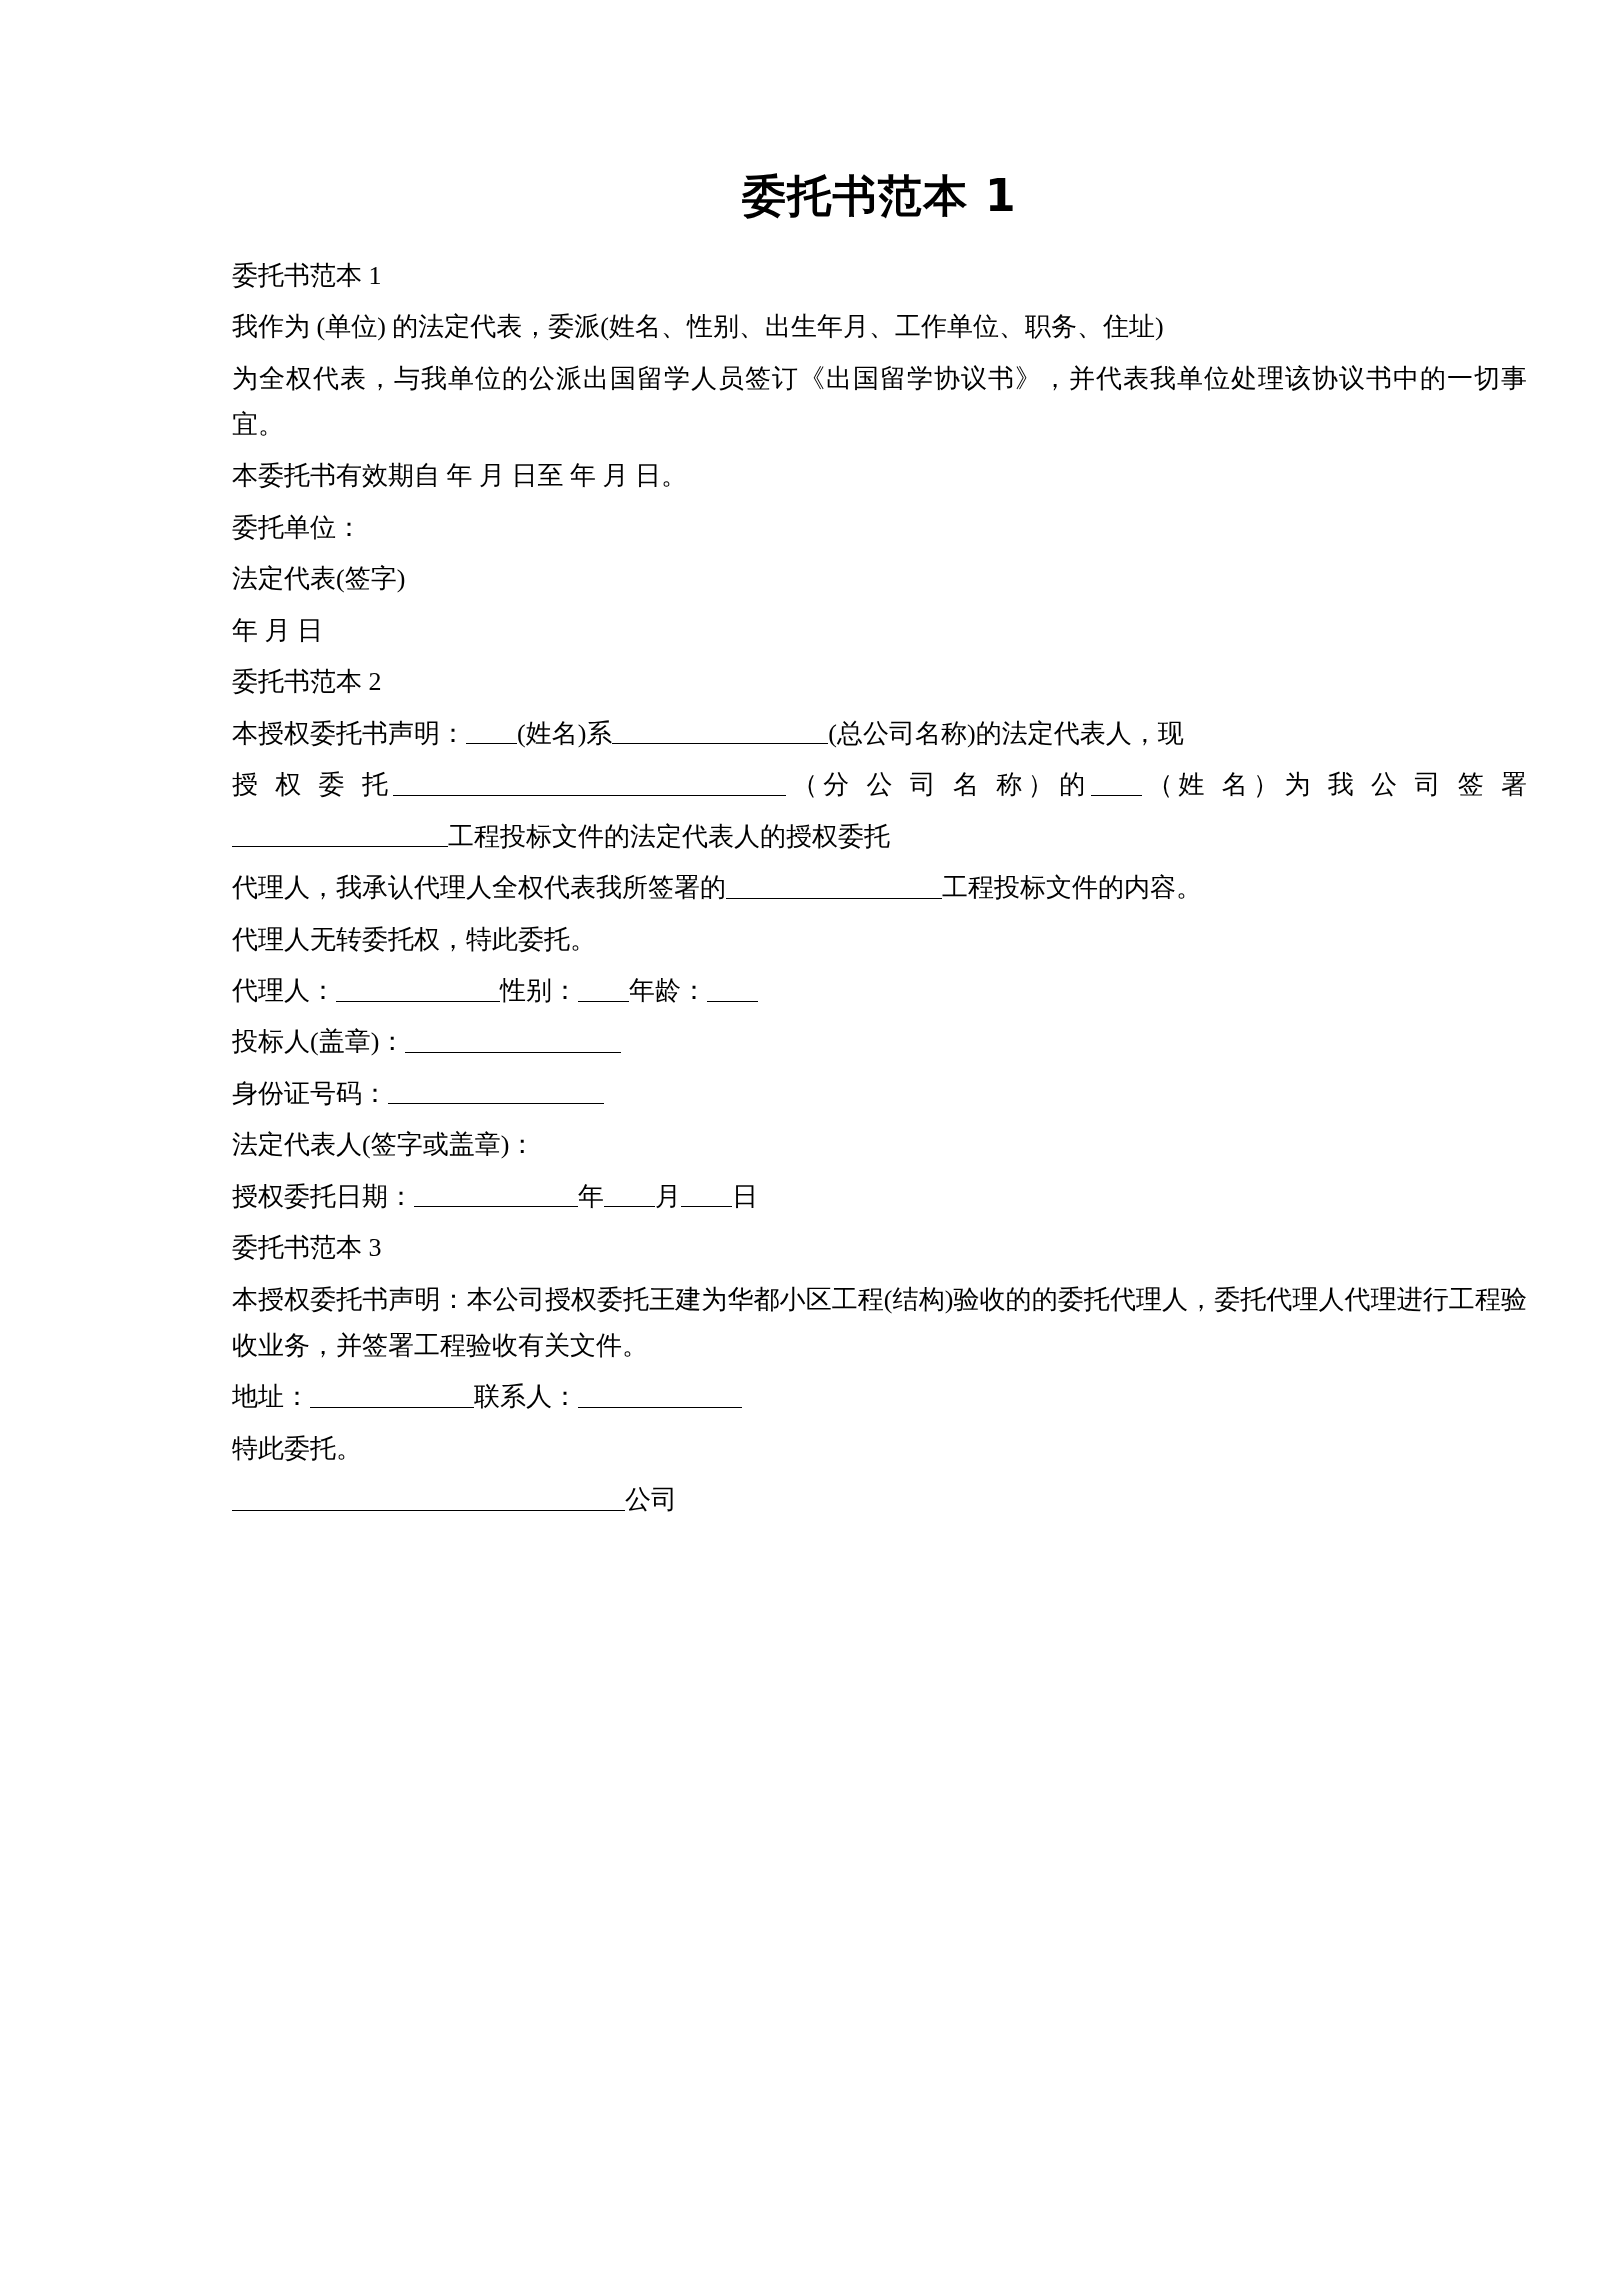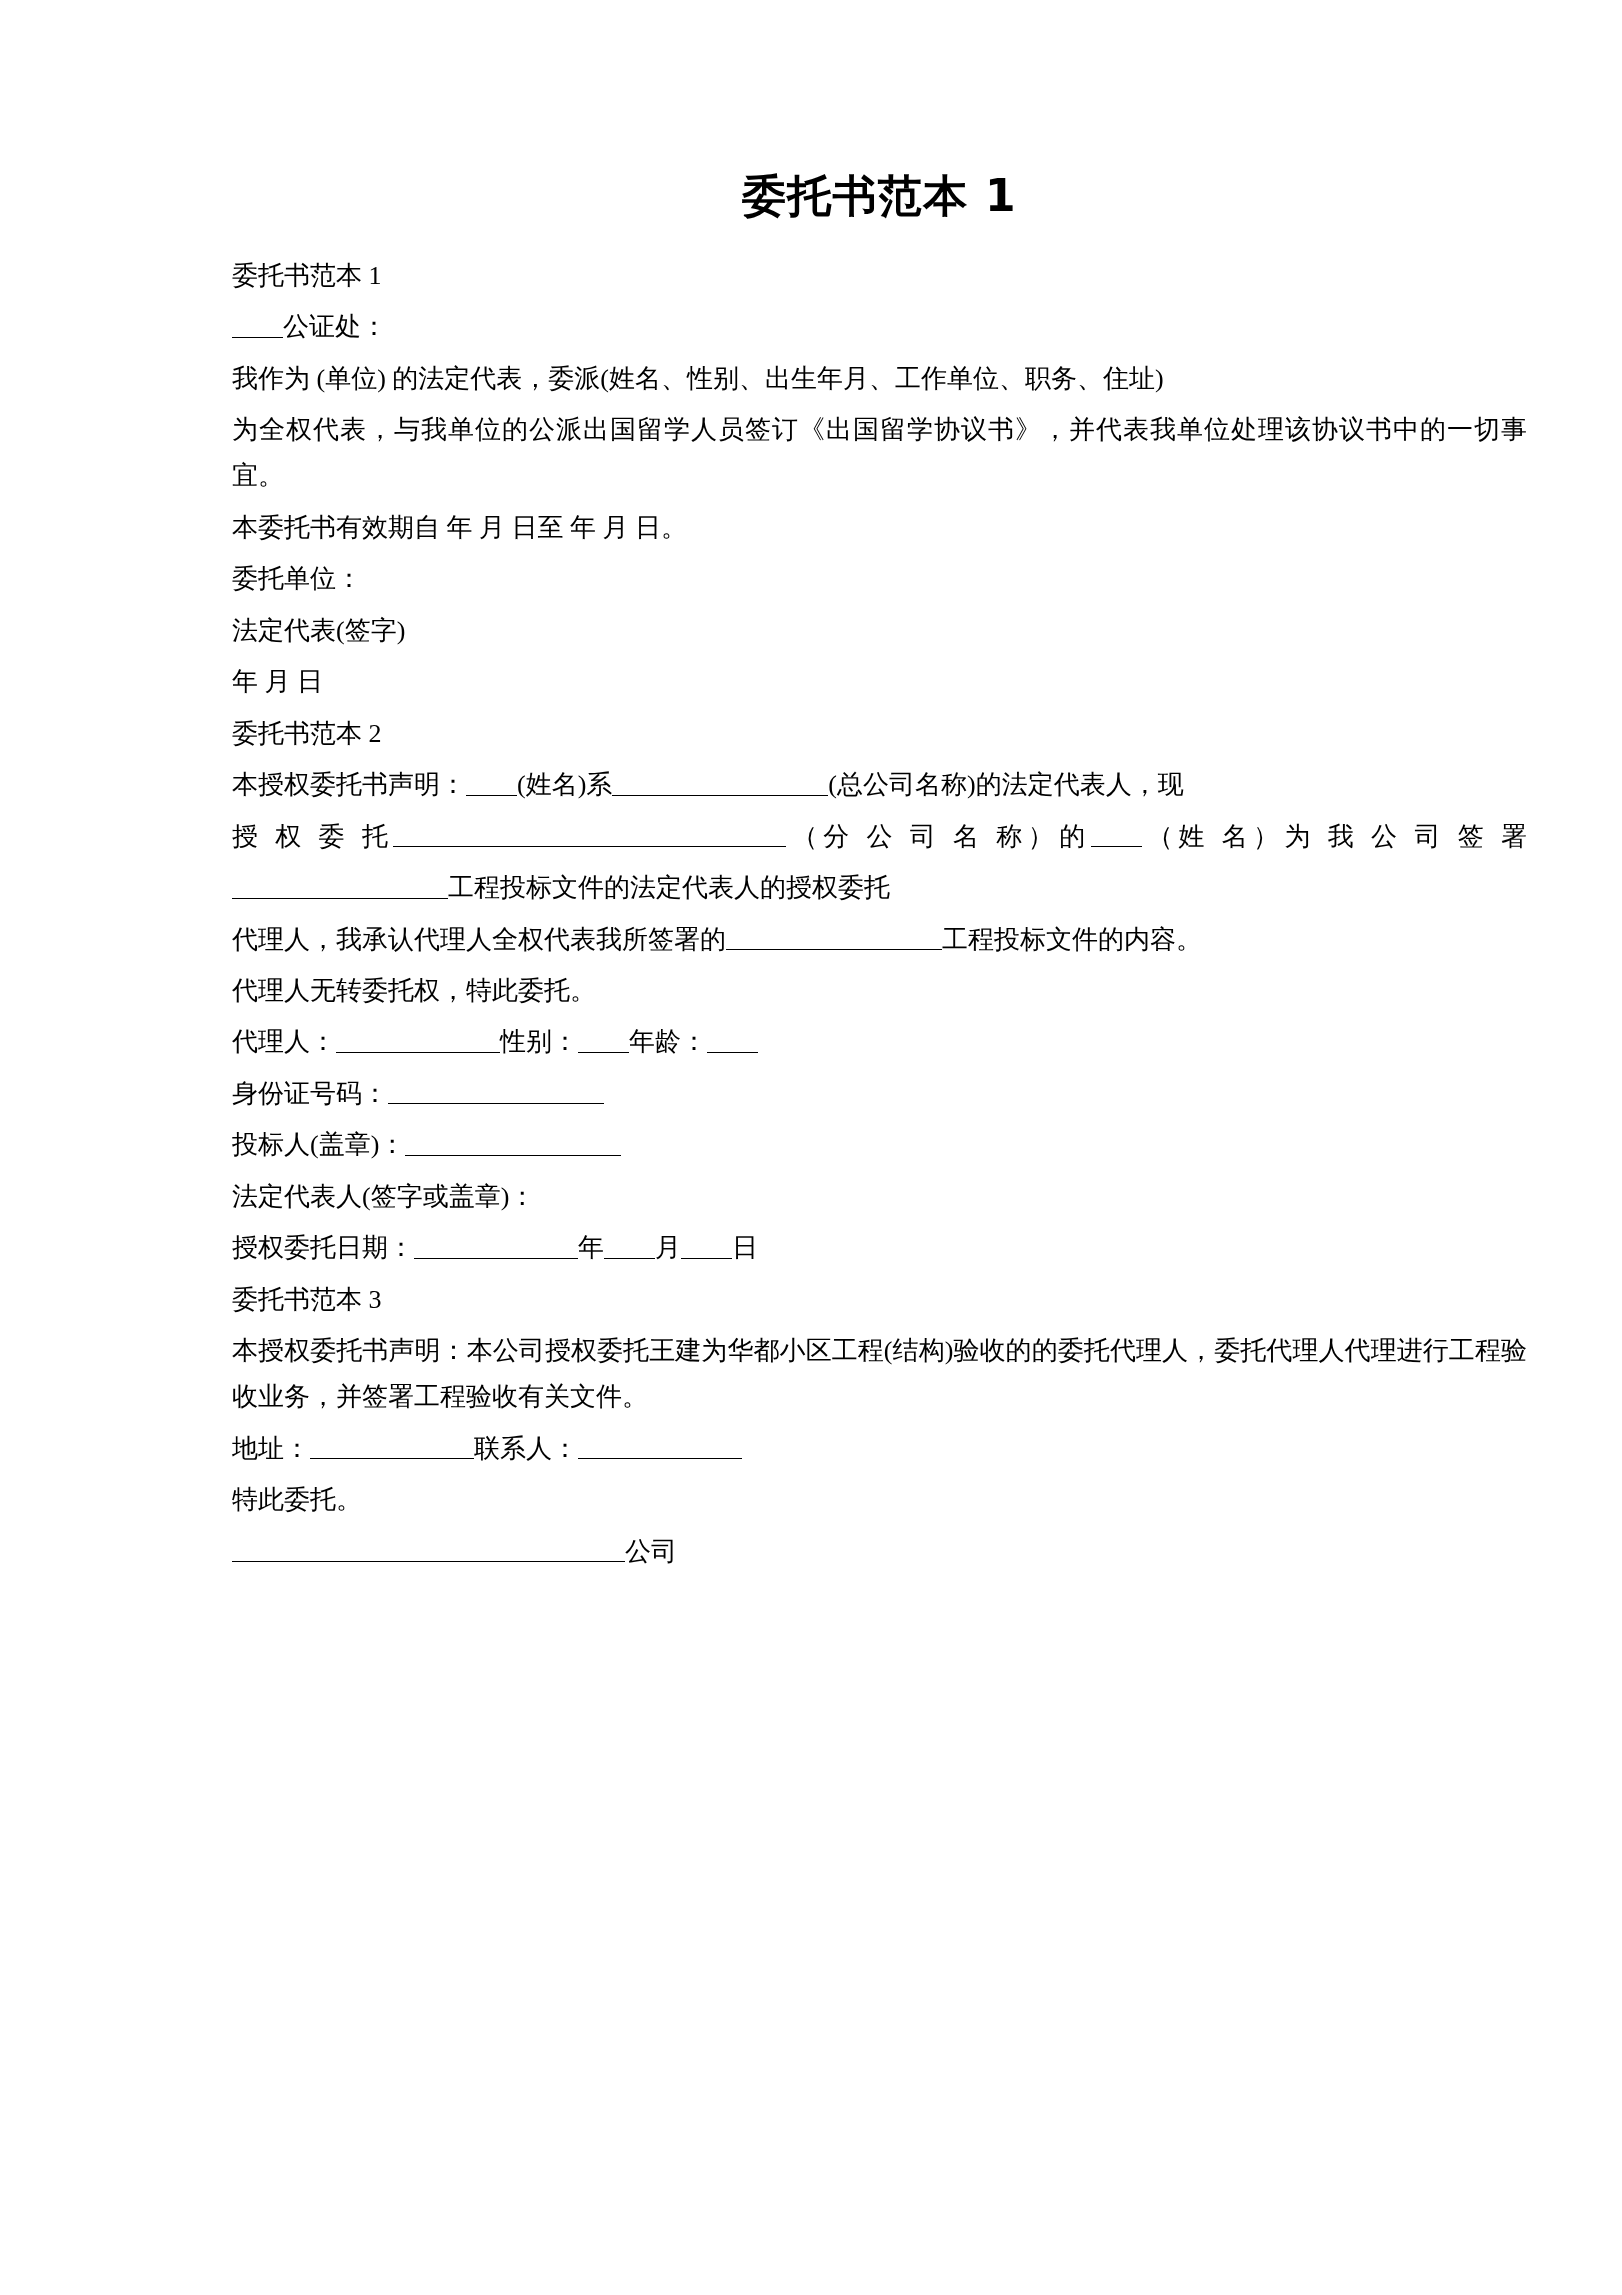--- a/index.html
+++ b/index.html
@@ -52,21 +52,20 @@
 <body>
 
 <div class="page">
 
   <h1 class="doc-title">委托书范本 1</h1>
 
   <div class="body-text">
 
     <p class="para"><span>委托书范本 1</span></p>
 
-    <p class="para"><span class="blank-s"></span><span>公证处：</span></p>
 
     <p class="para"><span>我作为 (单位) 的法定代表，委派(姓名、性别、出生年月、工作单位、职务、住址)</span></p>
 
     <p class="para"><span>为全权代表，与我单位的公派出国留学人员签订《出国留学协议书》，并代表我单位处理该协议书中的一切事宜。</span></p>
 
     <p class="para"><span>本委托书有效期自 年 月 日至 年 月 日。</span></p>
 
     <p class="para"><span>委托单位：</span></p>
 
     <p class="para"><span>法定代表(签字)</span></p>
@@ -80,23 +79,23 @@
     <p class="para spread"><span>授 权 委 托</span><span class="blank-xl"></span><span>（分 公 司 名 称）的</span><span class="blank-s"></span><span>（姓 名）为 我 公 司 签 署</span></p>
 
     <p class="para"><span class="blank-l"></span><span>工程投标文件的法定代表人的授权委托</span></p>
 
     <p class="para"><span>代理人，我承认代理人全权代表我所签署的</span><span class="blank-l"></span><span>工程投标文件的内容。</span></p>
 
     <p class="para"><span>代理人无转委托权，特此委托。</span></p>
 
     <p class="para"><span>代理人：</span><span class="blank-m"></span><span>性别：</span><span class="blank-s"></span><span>年龄：</span><span class="blank-s"></span></p>
 
+    <p class="para"><span>投标人(盖章)：</span><span class="blank-l"></span></p>
+
     <p class="para"><span>身份证号码：</span><span class="blank-l"></span></p>
-
-    <p class="para"><span>投标人(盖章)：</span><span class="blank-l"></span></p>
 
     <p class="para"><span>法定代表人(签字或盖章)：</span></p>
 
     <p class="para"><span>授权委托日期：</span><span class="blank-m"></span><span>年</span><span class="blank-s"></span><span>月</span><span class="blank-s"></span><span>日</span></p>
 
     <p class="para"><span>委托书范本 3</span></p>
 
     <p class="para"><span>本授权委托书声明：</span><span>本公司授权委托王建为华都小区工程(结构)验收的的委托代理人，委托代理人代理进行工程验收业务，并签署工程验收有关文件。</span></p>
 
     <p class="para"><span>地址：</span><span class="blank-m"></span><span>联系人：</span><span class="blank-m"></span></p>

